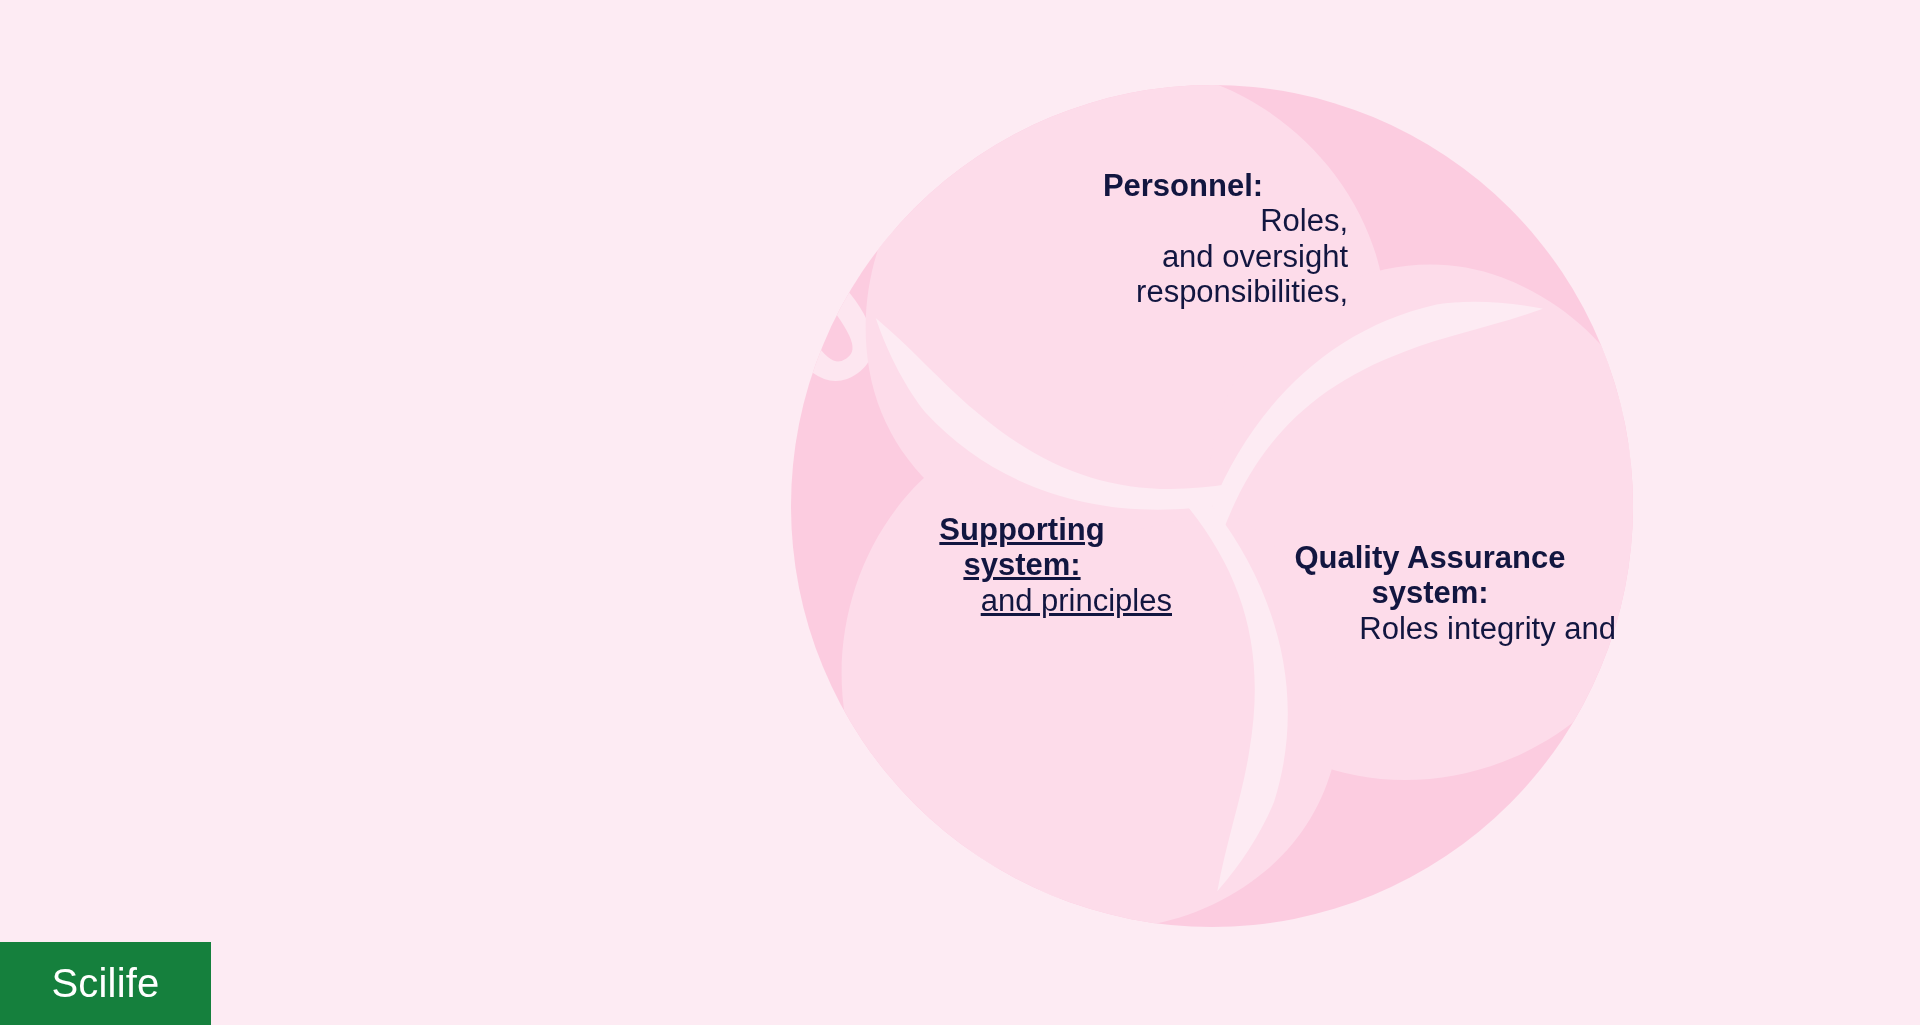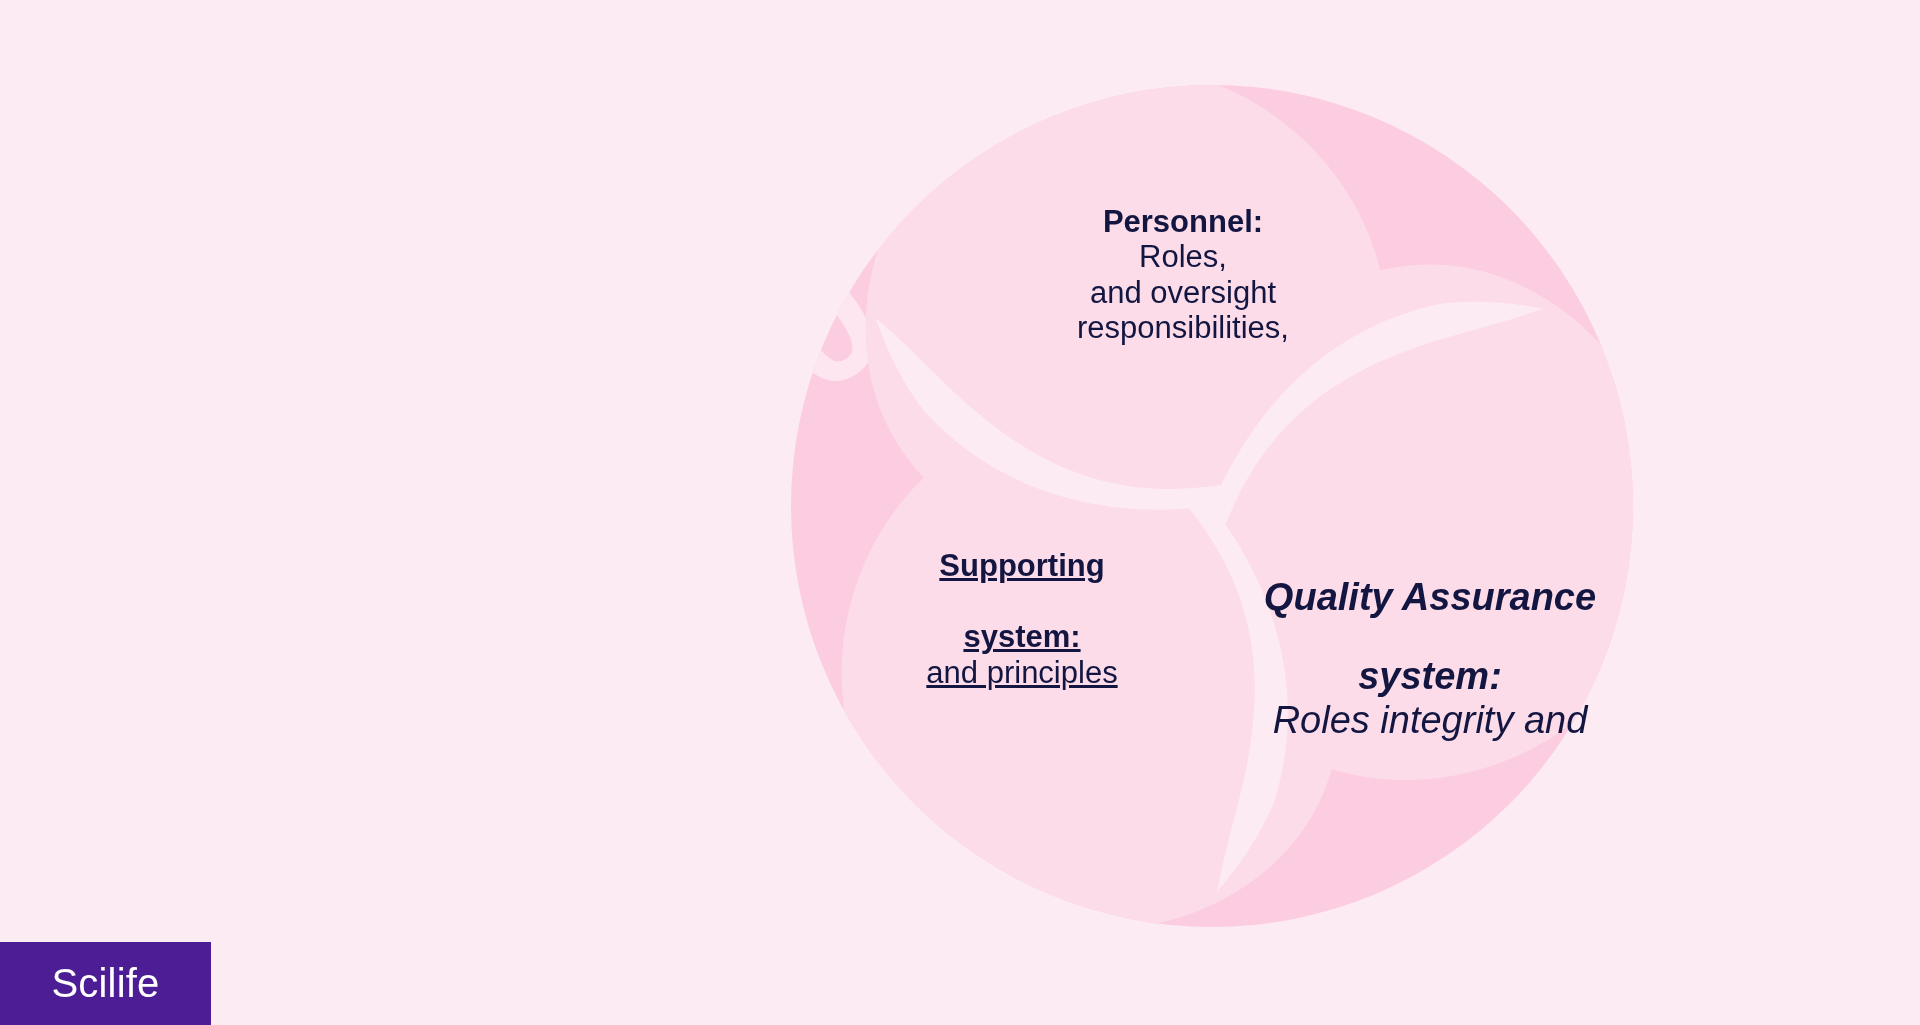--- a/index.html
+++ b/index.html
@@ -54,56 +54,55 @@
   
   .lobe-text {
     position: absolute;
     text-align: center;
     color: #121640;
     line-height: 1.14;
   }
   .lobe-text .lead {
     font-weight: 700;
     display: block;
-    margin-top: 36px;
   }
   .lobe-text .body {
     font-weight: 400;
     display: block;
+    text-align: right;
   }
 
   #text-personnel {
     left: 1018px;
     top: 168px;
     width: 330px;
     font-size: 31px;
   }
   #text-qa {
     left: 1244px;
     top: 540px;
     width: 372px;
-    font-size: 38px;
-    font-style: italic;
+    font-size: 31px;
   }
   #text-support {
     left: 872px;
     top: 512px;
     width: 300px;
     font-size: 31px;
     text-decoration: underline;
   }
 
   
   #logo {
     position: absolute;
     left: 0;
     top: 942px;
     width: 211px;
     height: 83px;
-    background: #4c1d95;
+    background: #15803d;
     display: flex;
     align-items: center;
     justify-content: center;
   }
   #logo-text {
     color: #ffffff;
     font-size: 40px;
     font-weight: 400;
     letter-spacing: 0.2px;
     line-height: 1;

